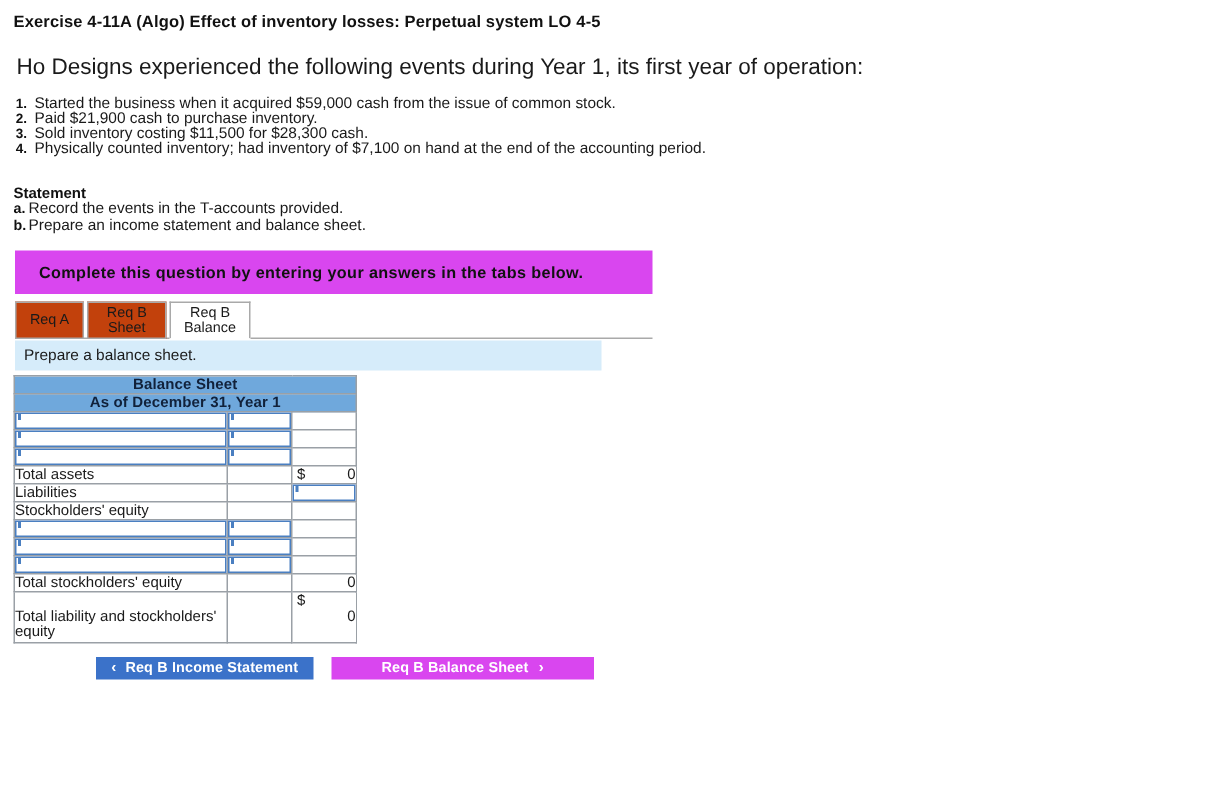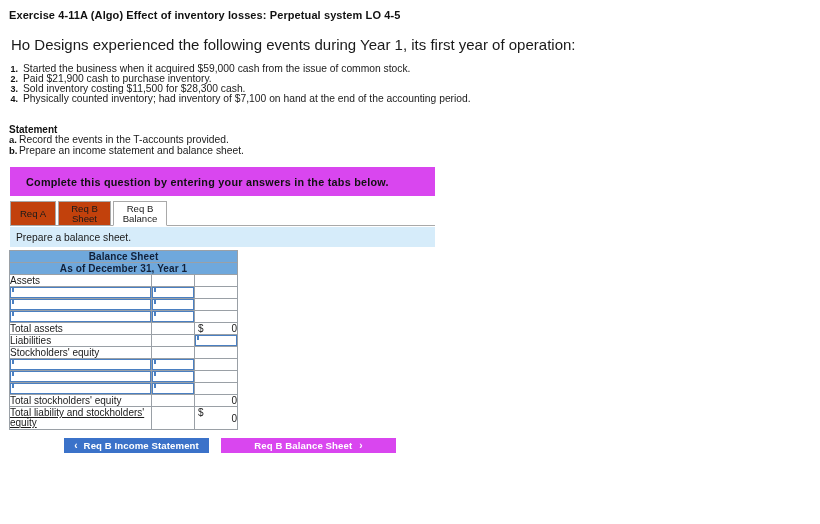--- a/index.html
+++ b/index.html
@@ -160,21 +160,21 @@
   }
   #tab-0 { left: 0px;  width: 46px; }
   #tab-1 { left: 48px; width: 53px; }
   #tab-2 { left: 103px; width: 54px; }
 
   
   .subbar {
     position: absolute;
     left: 10px;
     top: 227px;
-    width: 425px;
+    width: 391px;
     height: 20px;
     background: #d6ecfa;
     display: flex;
     align-items: center;
     box-sizing: border-box;
   }
   .subbar-text {
     font-size: 10.3px;
     color: #1a1a1a;
     padding-left: 6px;
@@ -213,23 +213,22 @@
     letter-spacing: 0.1px;
   }
 
   .lbl {
     padding-left: 2px;
     white-space: nowrap;
   }
   .lbl.wrap2 {
     white-space: normal;
     line-height: 10px;
-    padding-top: 1px;
+    padding-top: 12px;
     padding-bottom: 1px;
-    text-decoration: underline;
   }
 
   
   td.incell {
     padding: 0;
   }
   .inp {
     display: block;
     width: 100%;
     height: 11px;
@@ -372,25 +371,20 @@
         <col class="col-c">
     </colgroup>
     <tbody id="sheet-body">
         <tr class="hdr">
           <td colspan="3">Balance Sheet</td>
         </tr>
         <tr class="hdr">
           <td colspan="3">As of December 31, Year 1</td>
         </tr>
         <tr>
-          <td class="lbl">Assets</td>
-          <td class=""></td>
-          <td></td>
-        </tr>
-        <tr>
           <td class="incell">
             <span class="inp"></span>
           </td>
           <td class="incell">
             <span class="inp"></span>
           </td>
           <td></td>
         </tr>
         <tr>
           <td class="incell">

